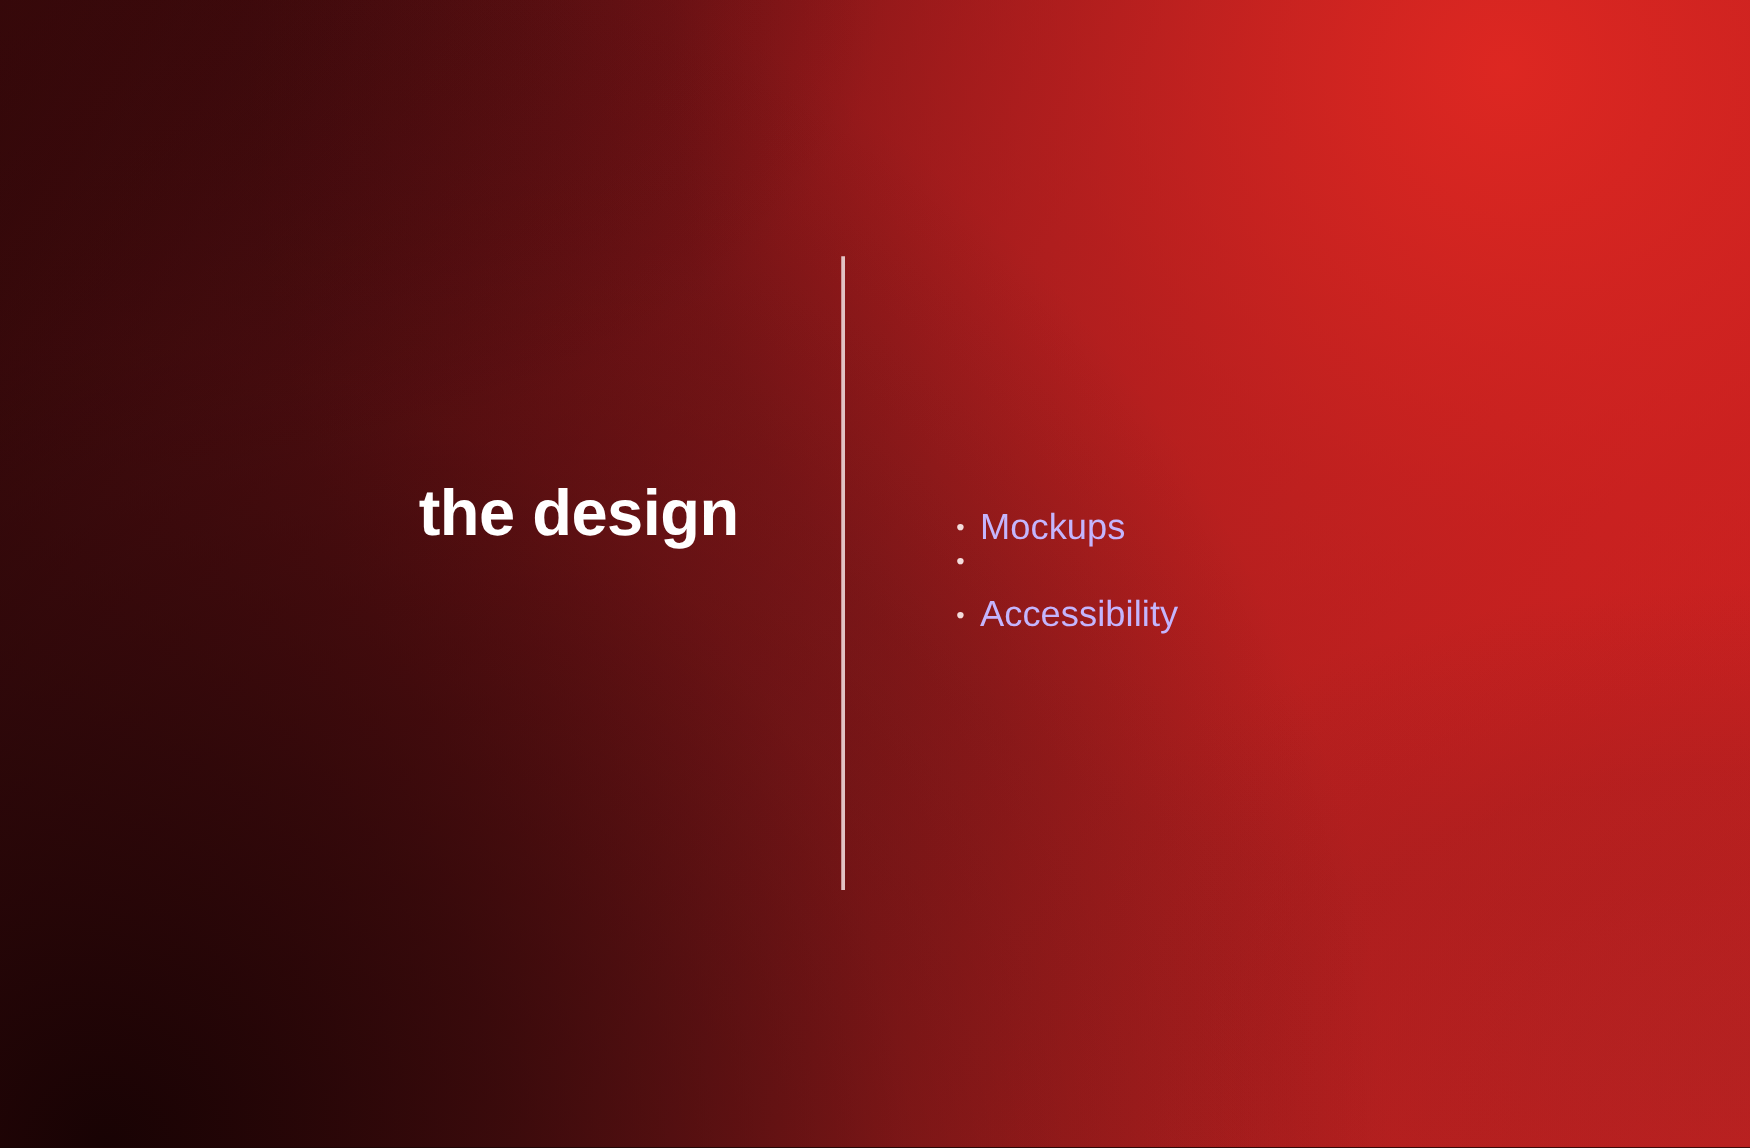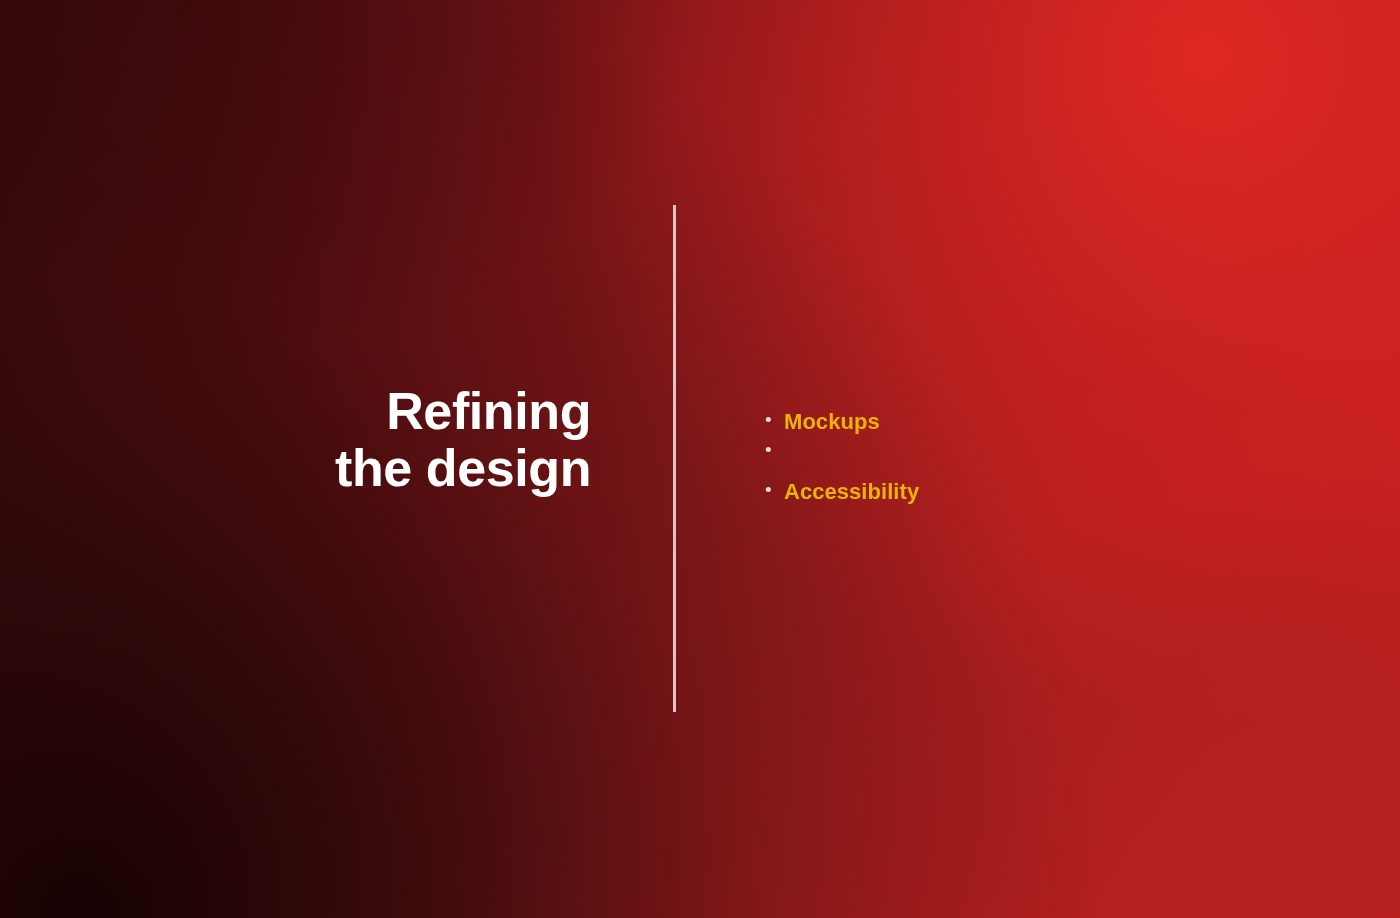--- a/index.html
+++ b/index.html
@@ -118,43 +118,42 @@
     flex: 0 0 auto;
     width: 19px;
     color: #f3dcdc;
     font-size: 19px;
     line-height: 1;
     position: relative;
     top: -3px;
   }
 
   .bullet-label {
-    color: #eab308;
-    font-size: 22px;
-    font-weight: bold;
+    color: #c4b5fd;
+    font-size: 29px;
+    font-weight: normal;
     line-height: 28px;
     letter-spacing: 0.05px;
     white-space: nowrap;
   }
 </style>
 </head>
 <body>
 
 <div id="slide">
 
   <div class="bg-base"></div>
   <div class="bg-glow-tr"></div>
   <div class="bg-shade-tl"></div>
   <div class="bg-shade-bl"></div>
   <div class="bg-warm-br"></div>
 
   <div class="divider"></div>
 
   <div class="title-block">
-    <span class="title-line">Refining</span>
     <span class="title-line">the design</span>
   </div>
 
   <ul class="bullets">
     <li class="bullet-row">
       <span class="bullet-dot">•</span>
       <span class="bullet-label">Mockups</span>
     </li>
     <li class="bullet-row">
       <span class="bullet-dot">•</span>

